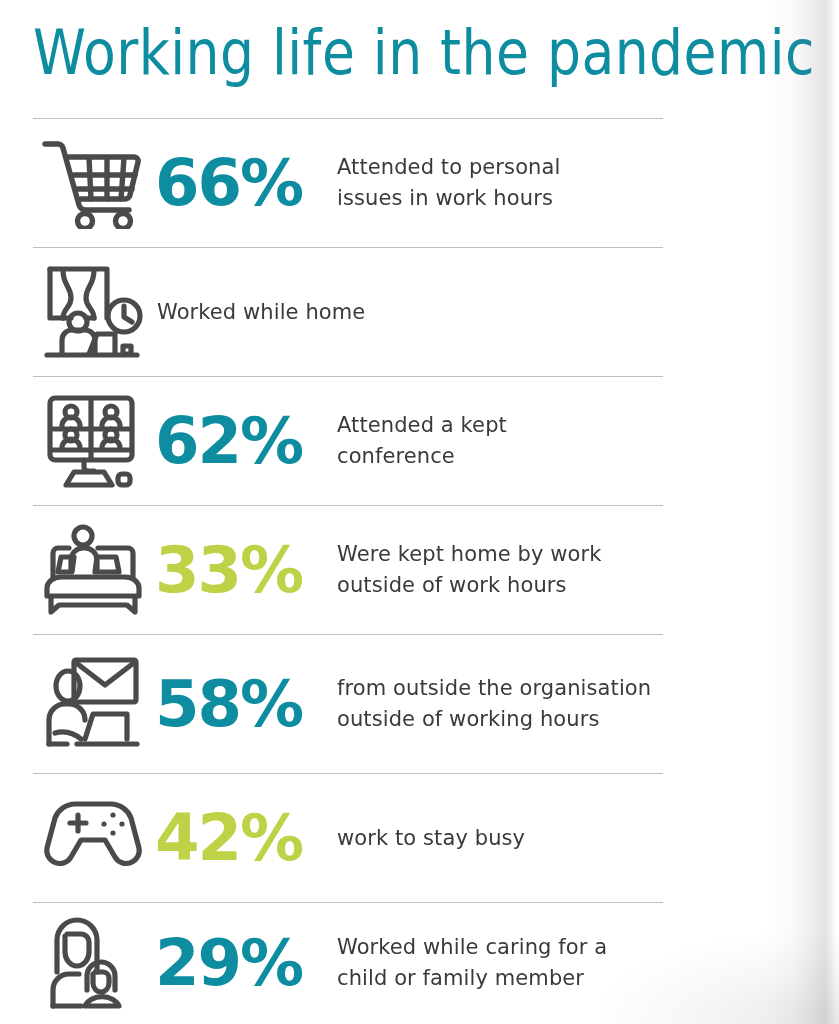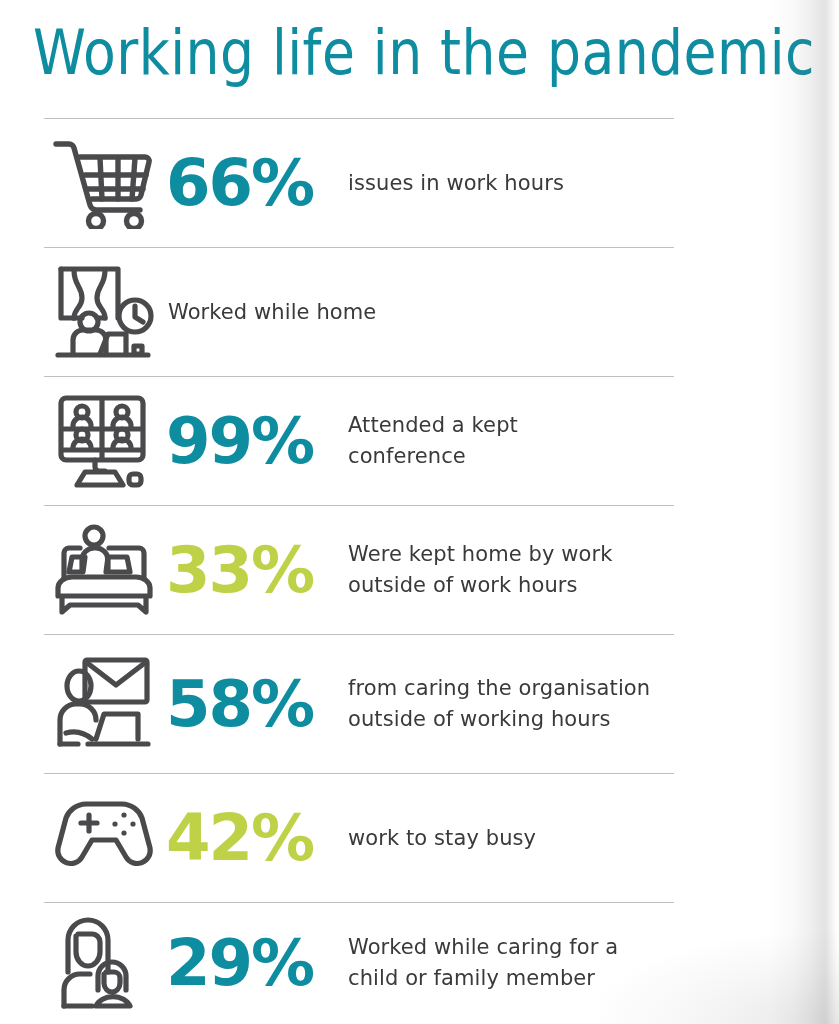--- a/index.html
+++ b/index.html
@@ -61,21 +61,21 @@
     line-height: 74px;
     color: #0e8ca0;
     white-space: nowrap;
     transform: scaleX(0.96);
     transform-origin: left top;
   }
 
   
   #rows {
     position: absolute;
-    left: 44px;
+    left: 33px;
     top: 118px;
     width: 630px;
   }
   .rule {
     width: 630px;
     height: 1px;
     background: #b5b5b5;
     opacity: .85;
   }
   .row {
@@ -138,20 +138,21 @@
           <path d="M36 52 H91"></path>
           <path d="M48 21 L50 62"></path>
           <path d="M66 21 L66 62"></path>
           <path d="M83 21 L80 62"></path>
           <circle cx="44" cy="84" r="7.5"></circle>
           <circle cx="82" cy="84" r="7.5"></circle>
         </svg>
       </div>
       <div class="pct teal">66%</div>
       <div class="desc">
+        <div>Attended to personal</div>
         <div>issues in work hours</div>
       </div>
     </div>
 
     <div class="rule"></div>
 
     <div class="row" style="height:128px">
       <div class="icon-cell">
         <svg width="104" height="96" viewBox="0 0 104 96" fill="none" stroke="#4a4a4c" stroke-width="5.2" stroke-linecap="round" stroke-linejoin="round">
 
@@ -206,21 +207,21 @@
           <circle cx="69" cy="42" r="6"></circle>
           <path d="M60 55 a9 9 0 0 1 18 0"></path>
 
           <path d="M42 67 V74 a4 4 0 0 0 4 4 h6"></path>
 
           <path d="M24 92 L32 79 H62 L70 92 Z"></path>
 
           <rect x="76" y="81" width="12" height="11" rx="4"></rect>
         </svg>
       </div>
-      <div class="pct teal">99%</div>
+      <div class="pct teal">62%</div>
       <div class="desc">
         <div>Attended a kept</div>
         <div>conference</div>
       </div>
     </div>
 
     <div class="rule"></div>
 
     <div class="row" style="height:128px">
       <div class="icon-cell">
@@ -261,21 +262,21 @@
           <path d="M8 90 V66 a16 16 0 0 1 16 -16 h4 a16 16 0 0 1 16 16"></path>
           <path d="M8 90 h18"></path>
           <path d="M14 79 q14 -4 26 6"></path>
 
           <path d="M44 85 L52 60 H86 V85"></path>
           <path d="M36 90 H96"></path>
         </svg>
       </div>
       <div class="pct teal">58%</div>
       <div class="desc">
-        <div>from caring the organisation</div>
+        <div>from outside the organisation</div>
         <div>outside of working hours</div>
       </div>
     </div>
 
     <div class="rule"></div>
 
     <div class="row" style="height:128px">
       <div class="icon-cell">
         <svg width="104" height="84" viewBox="0 0 104 84" fill="none" stroke="#4a4a4c" stroke-width="5.2" stroke-linecap="round" stroke-linejoin="round">
           <path d="M34 8 H70 a22 22 0 0 1 20 14 L98 52 a13 13 0 0 1 -24 9 L64 44 H40 L30 61 a13 13 0 0 1 -24 -9 L14 22 A22 22 0 0 1 34 8 Z"></path>

